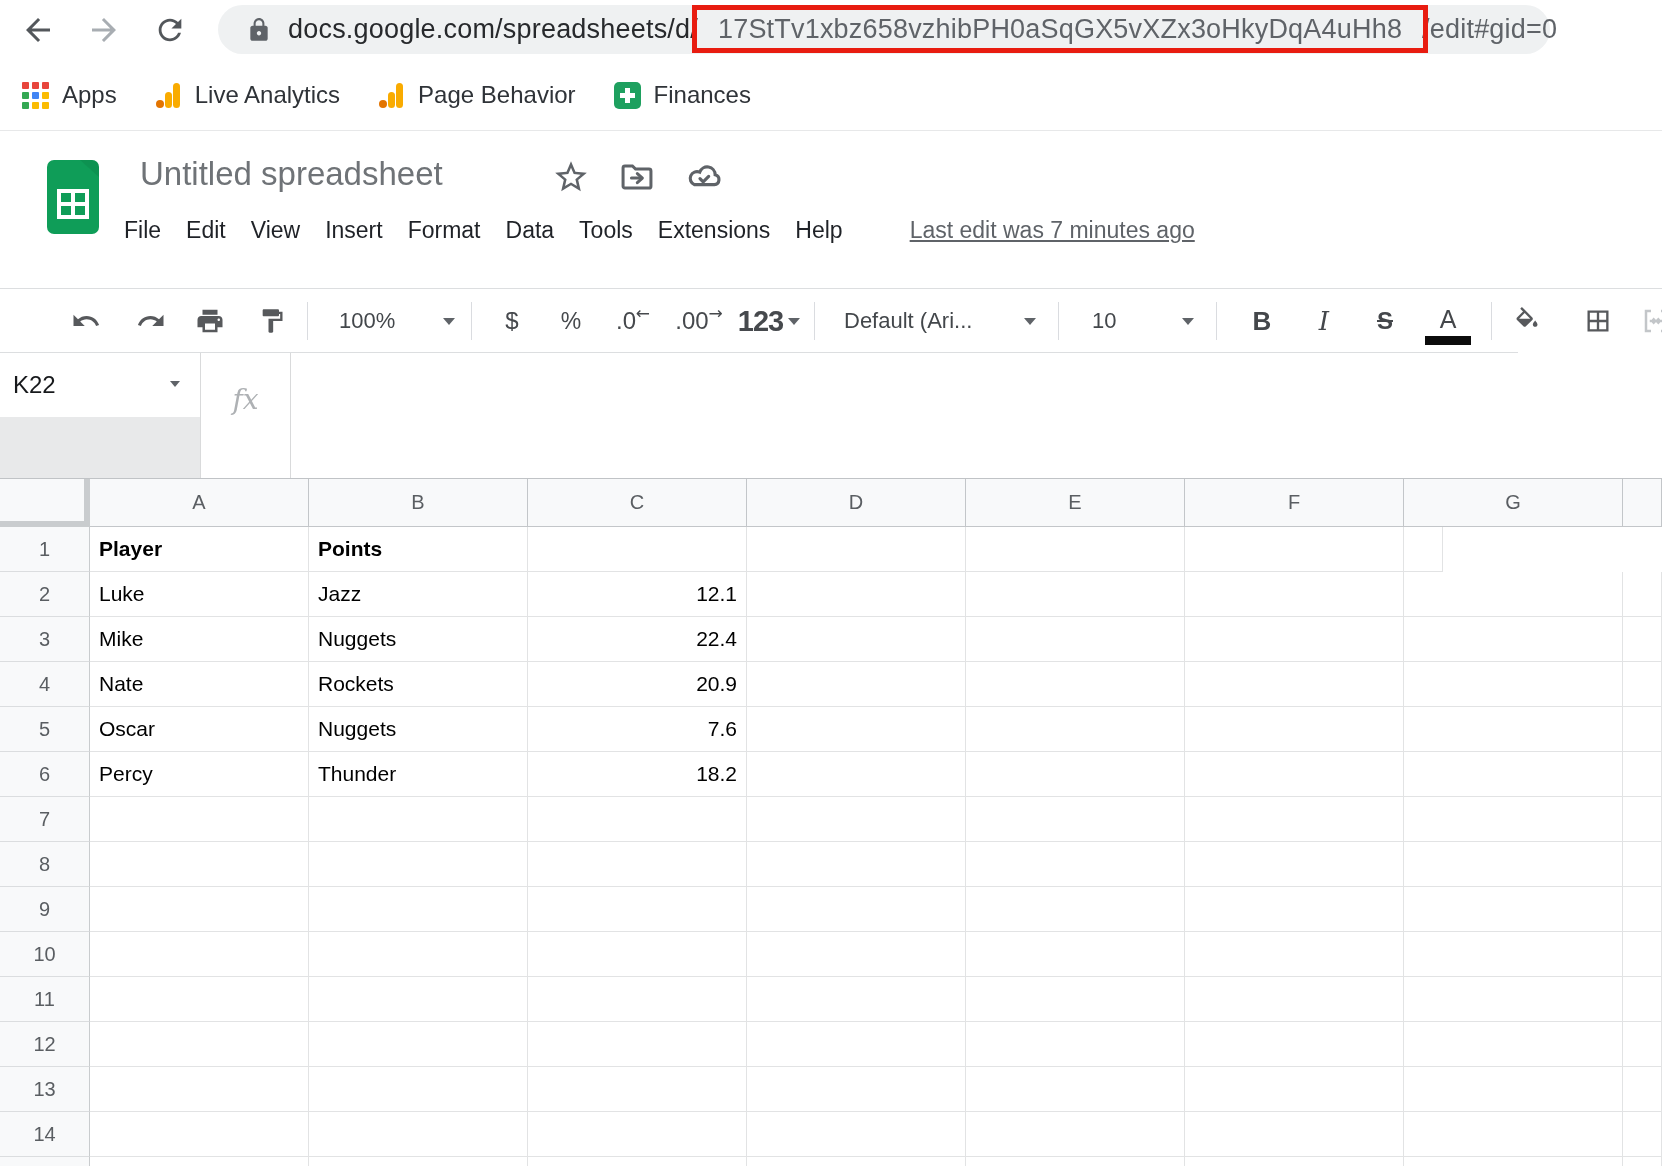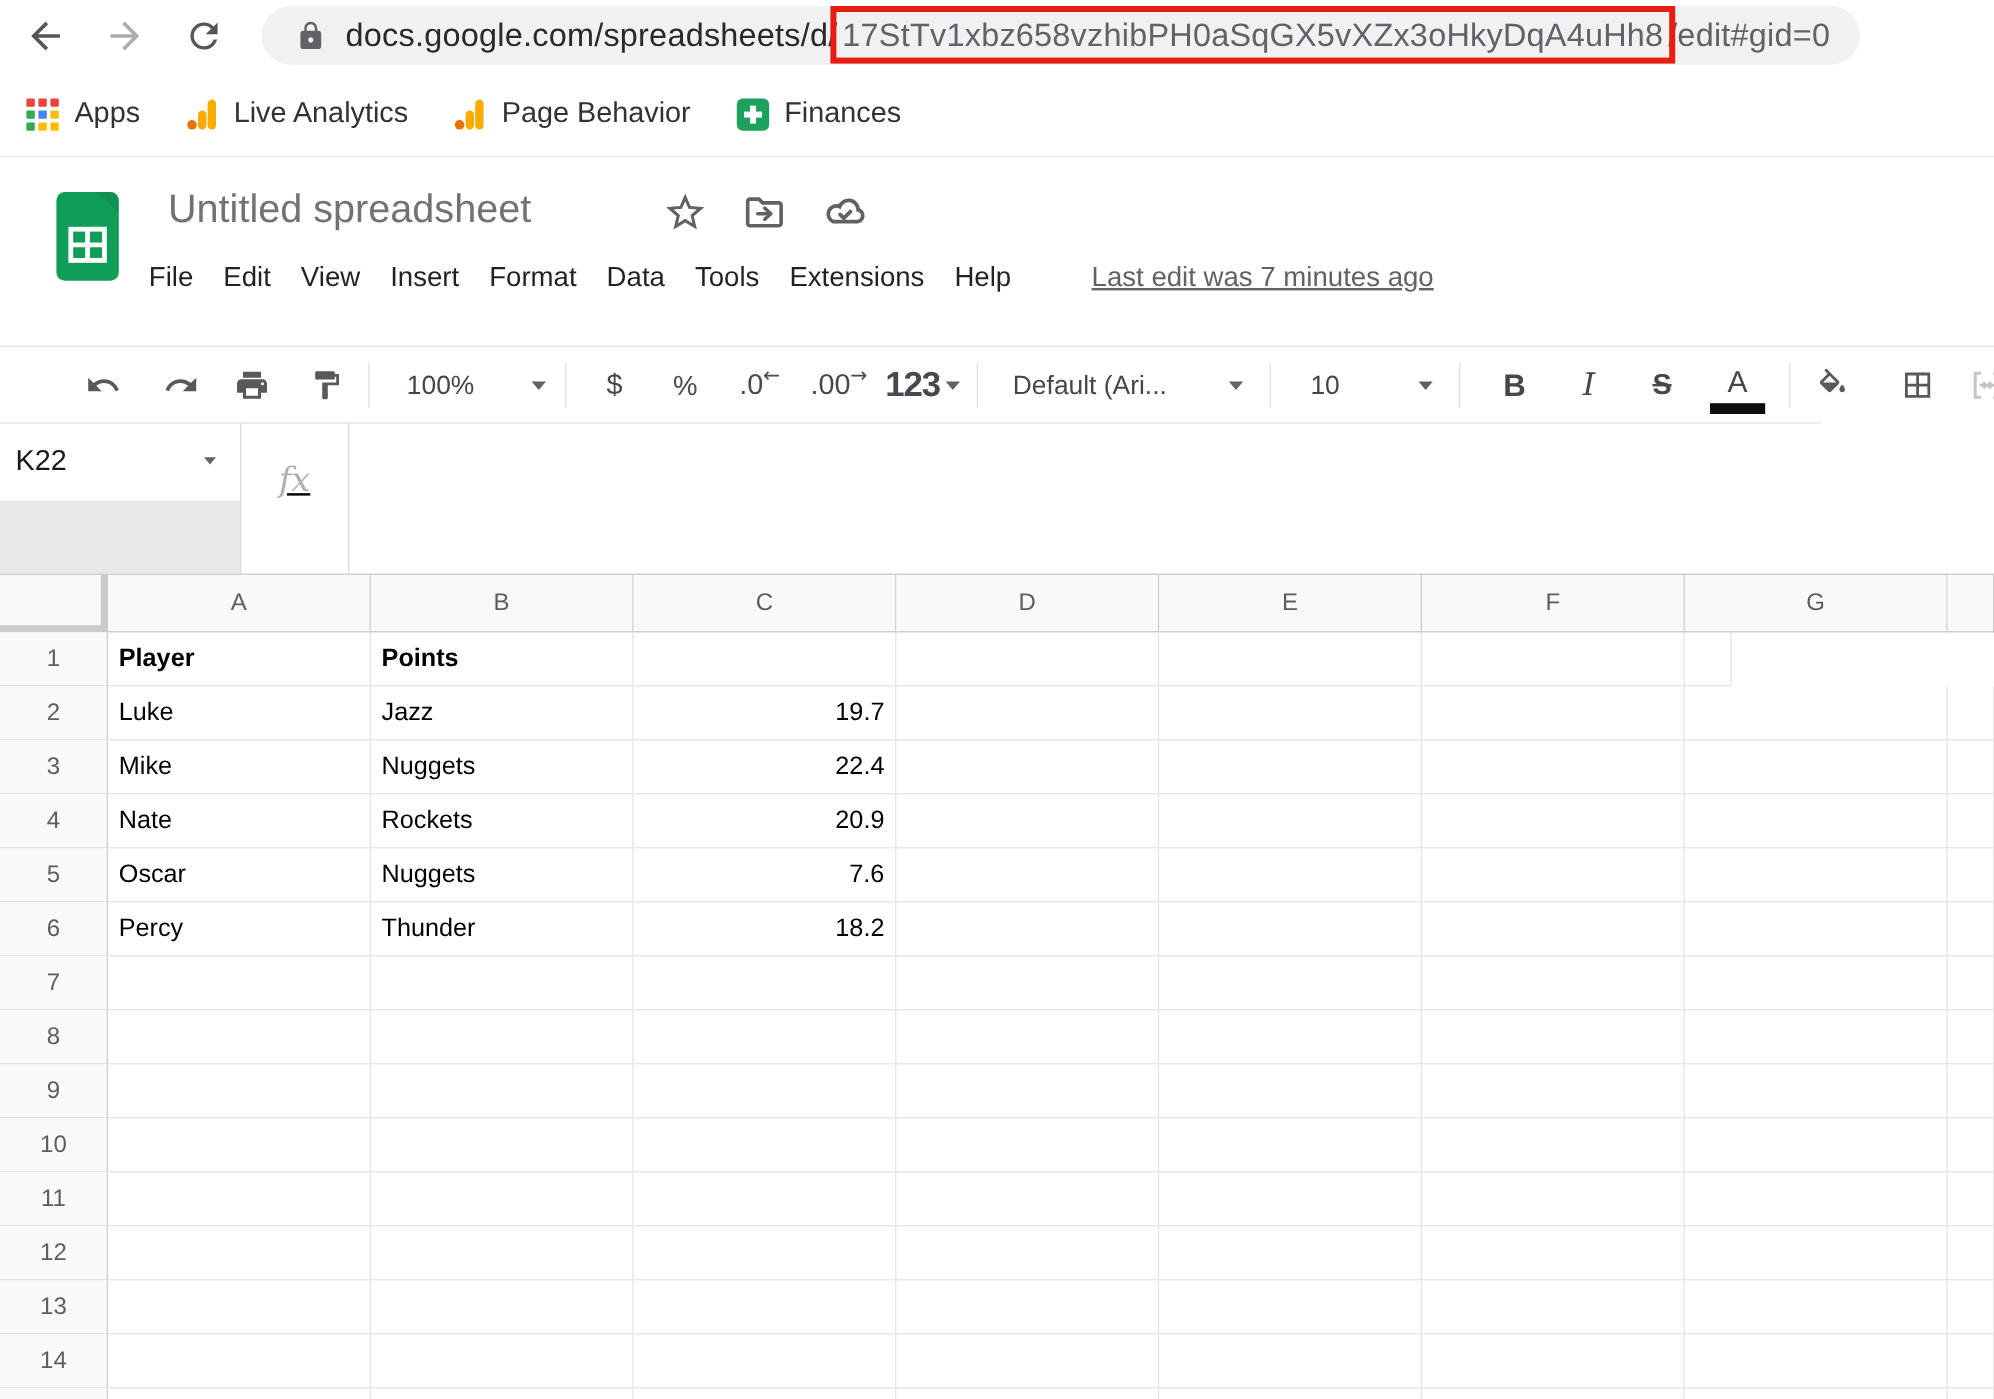--- a/index.html
+++ b/index.html
@@ -17,21 +17,21 @@
   .nav-back { left:18px; }
   .nav-fwd  { left:84px; }
   .nav-reload { left:150px; }
   .url-pill {
     position:absolute; left:218px; top:5px; width:1332px; height:49px;
     background:#eff1f2; border-radius:25px; display:flex; align-items:center; overflow:visible;
   }
   .lock-wrap { margin-left:28px; flex:0 0 auto; }
   .url-text { margin-left:16px; font-size:27px; white-space:nowrap; color:#5f6368; letter-spacing:0.2px; }
   .url-domain { color:#27292c; }
-  .url-id { padding:3px 4px; }
+  .url-id { padding:3px 20px; }
   .url-highlight { outline:5px solid #e81c10; outline-offset:1px; }
 
   
   .bookmarks-bar {
     position:absolute; top:60px; left:0; width:1662px; height:71px; background:#fff;
     border-bottom:1px solid #e7e8e9; display:flex; align-items:center; padding-left:22px; gap:38px;
   }
   .bookmark { display:flex; align-items:center; gap:13px; }
   .bookmark-label { font-size:24px; color:#2f3338; }
   .apps-grid { display:grid; grid-template-columns:repeat(3,7px); grid-template-rows:repeat(3,7px); gap:3px; }
@@ -84,21 +84,21 @@
   .btn-merge { left:1634px; width:44px; }
 
   
   .formula-band { position:absolute; top:352px; left:0; width:1518px; height:126px; background:#fff; border-top:1px solid #dcdee0; }
   .name-box { position:absolute; left:0; top:0; width:200px; height:64px; display:flex; align-items:center; padding-left:13px; }
   .name-box-value { font-size:24px; color:#17191c; }
   .name-caret { position:absolute; left:170px; top:28px; border-left:5.5px solid transparent; border-right:5.5px solid transparent; border-top:6.5px solid #5f6368; width:0; height:0; }
   .name-under-gray { position:absolute; left:0; top:64px; width:200px; height:62px; background:#e8e9ea; }
   .fbar-sep1 { position:absolute; left:200px; top:0; width:1px; height:126px; background:#d9dadb; }
   .fbar-sep2 { position:absolute; left:290px; top:0; width:1px; height:126px; background:#d9dadb; }
-  .fx-cell { position:absolute; left:201px; top:0; width:89px; height:92px; display:flex; align-items:center; justify-content:center;text-decoration:underline; }
+  .fx-cell { position:absolute; left:201px; top:0; width:89px; height:92px; display:flex; align-items:center; justify-content:center; }
   .fx-label { font-family:"DejaVu Serif", serif; font-style:italic; font-size:28px; color:#aeb1b4; }
   .formula-input { position:absolute; left:291px; top:0; width:1371px; height:92px; font-size:22px; color:#202124; display:flex; align-items:center; padding-left:14px; }
 
   
   .grid { position:absolute; top:478px; left:0; width:1662px; height:688px; border-top:1px solid #c0c3c6; overflow:hidden; background:#fff; }
   .col-header-row { display:flex; height:48px; }
   .corner-cell { flex:0 0 90px; background:#f8f9fa; border-right:6px solid #c9ccce; border-bottom:6px solid #c9ccce; }
   .col-header-cell {
     flex:0 0 219px; background:#f8f9fa; border-right:1px solid #c3c6c9; border-bottom:1px solid #c3c6c9;
     display:flex; align-items:center; justify-content:center; font-size:20px; color:#5a5e62;
@@ -352,21 +352,21 @@
         <div class="cell"></div>
         <div class="cell"></div>
         <div class="cell"></div>
         <div class="cell"></div>
         <div class="cell partial"></div>
       </div>
       <div class="grid-row">
         <div class="row-header">2</div>
         <div class="cell">Luke</div>
         <div class="cell">Jazz</div>
-        <div class="cell num">19.7</div>
+        <div class="cell num">12.1</div>
         <div class="cell"></div>
         <div class="cell"></div>
         <div class="cell"></div>
         <div class="cell"></div>
         <div class="cell partial"></div>
       </div>
       <div class="grid-row">
         <div class="row-header">3</div>
         <div class="cell">Mike</div>
         <div class="cell">Nuggets</div>

